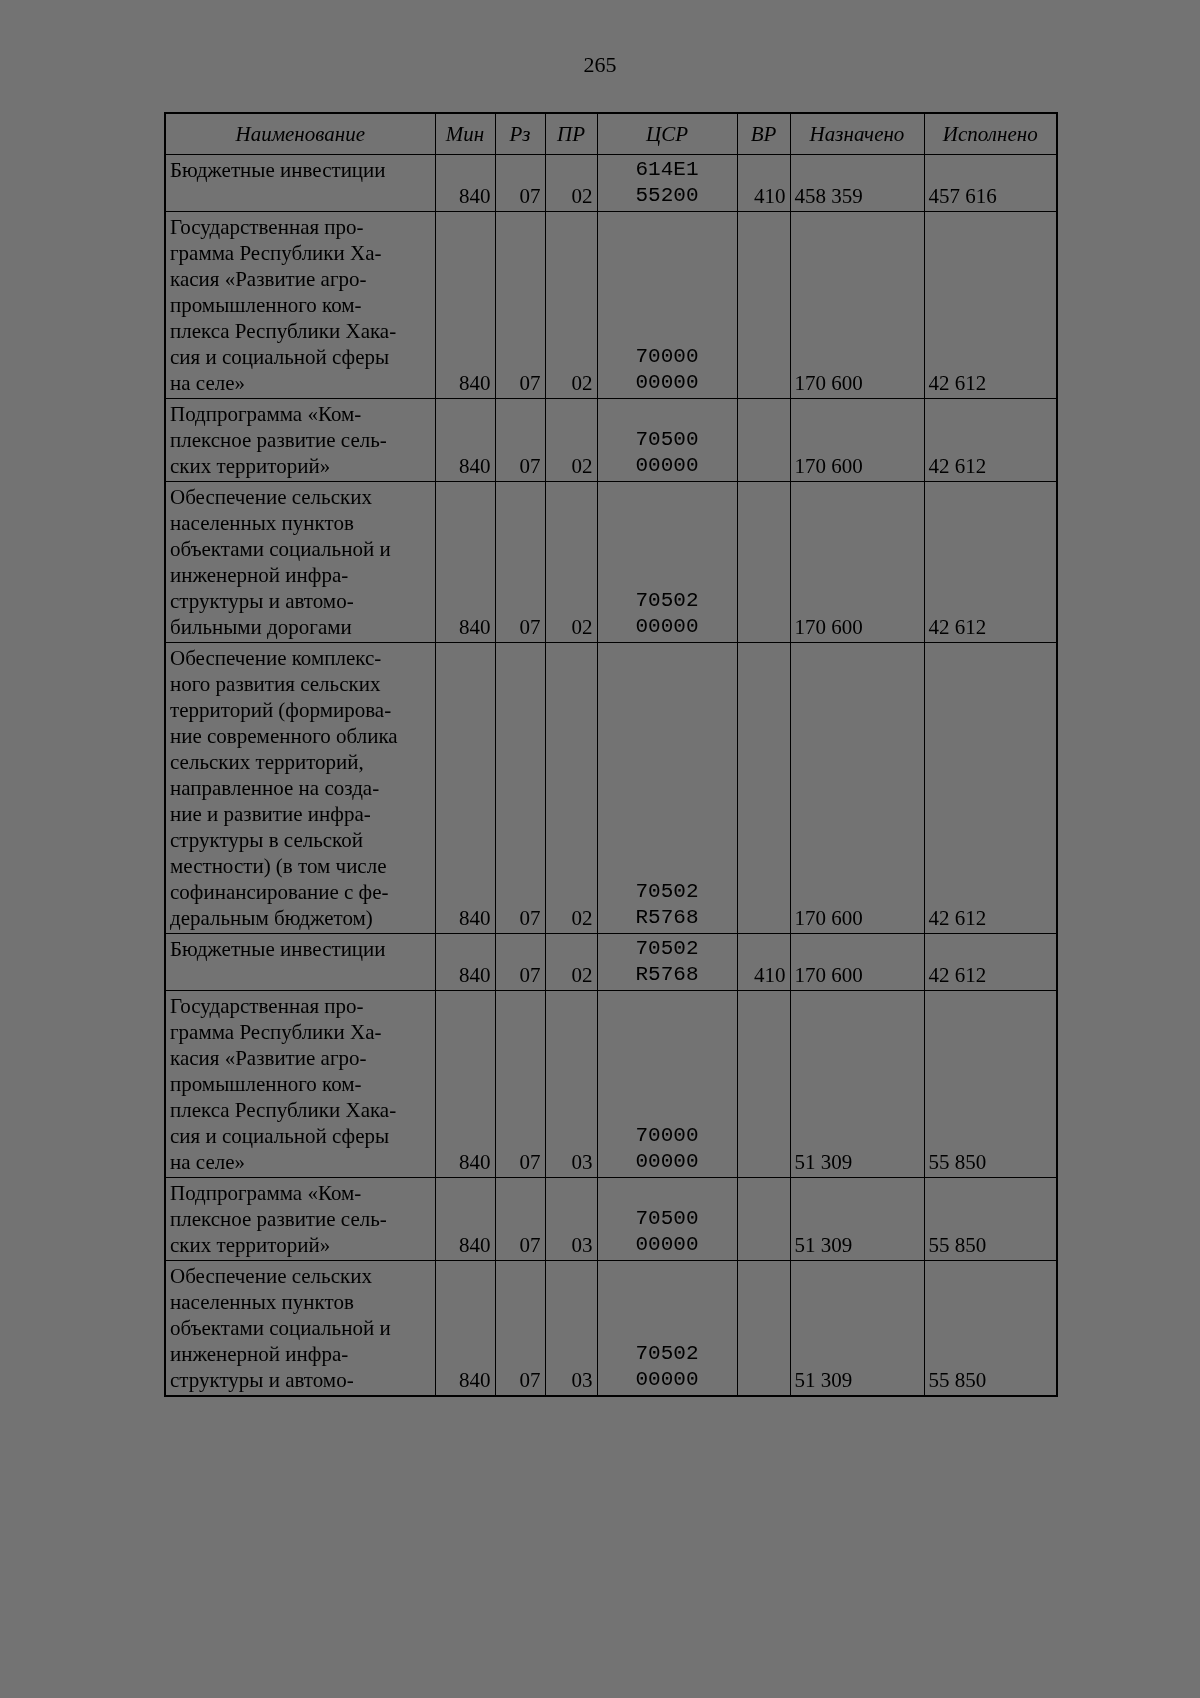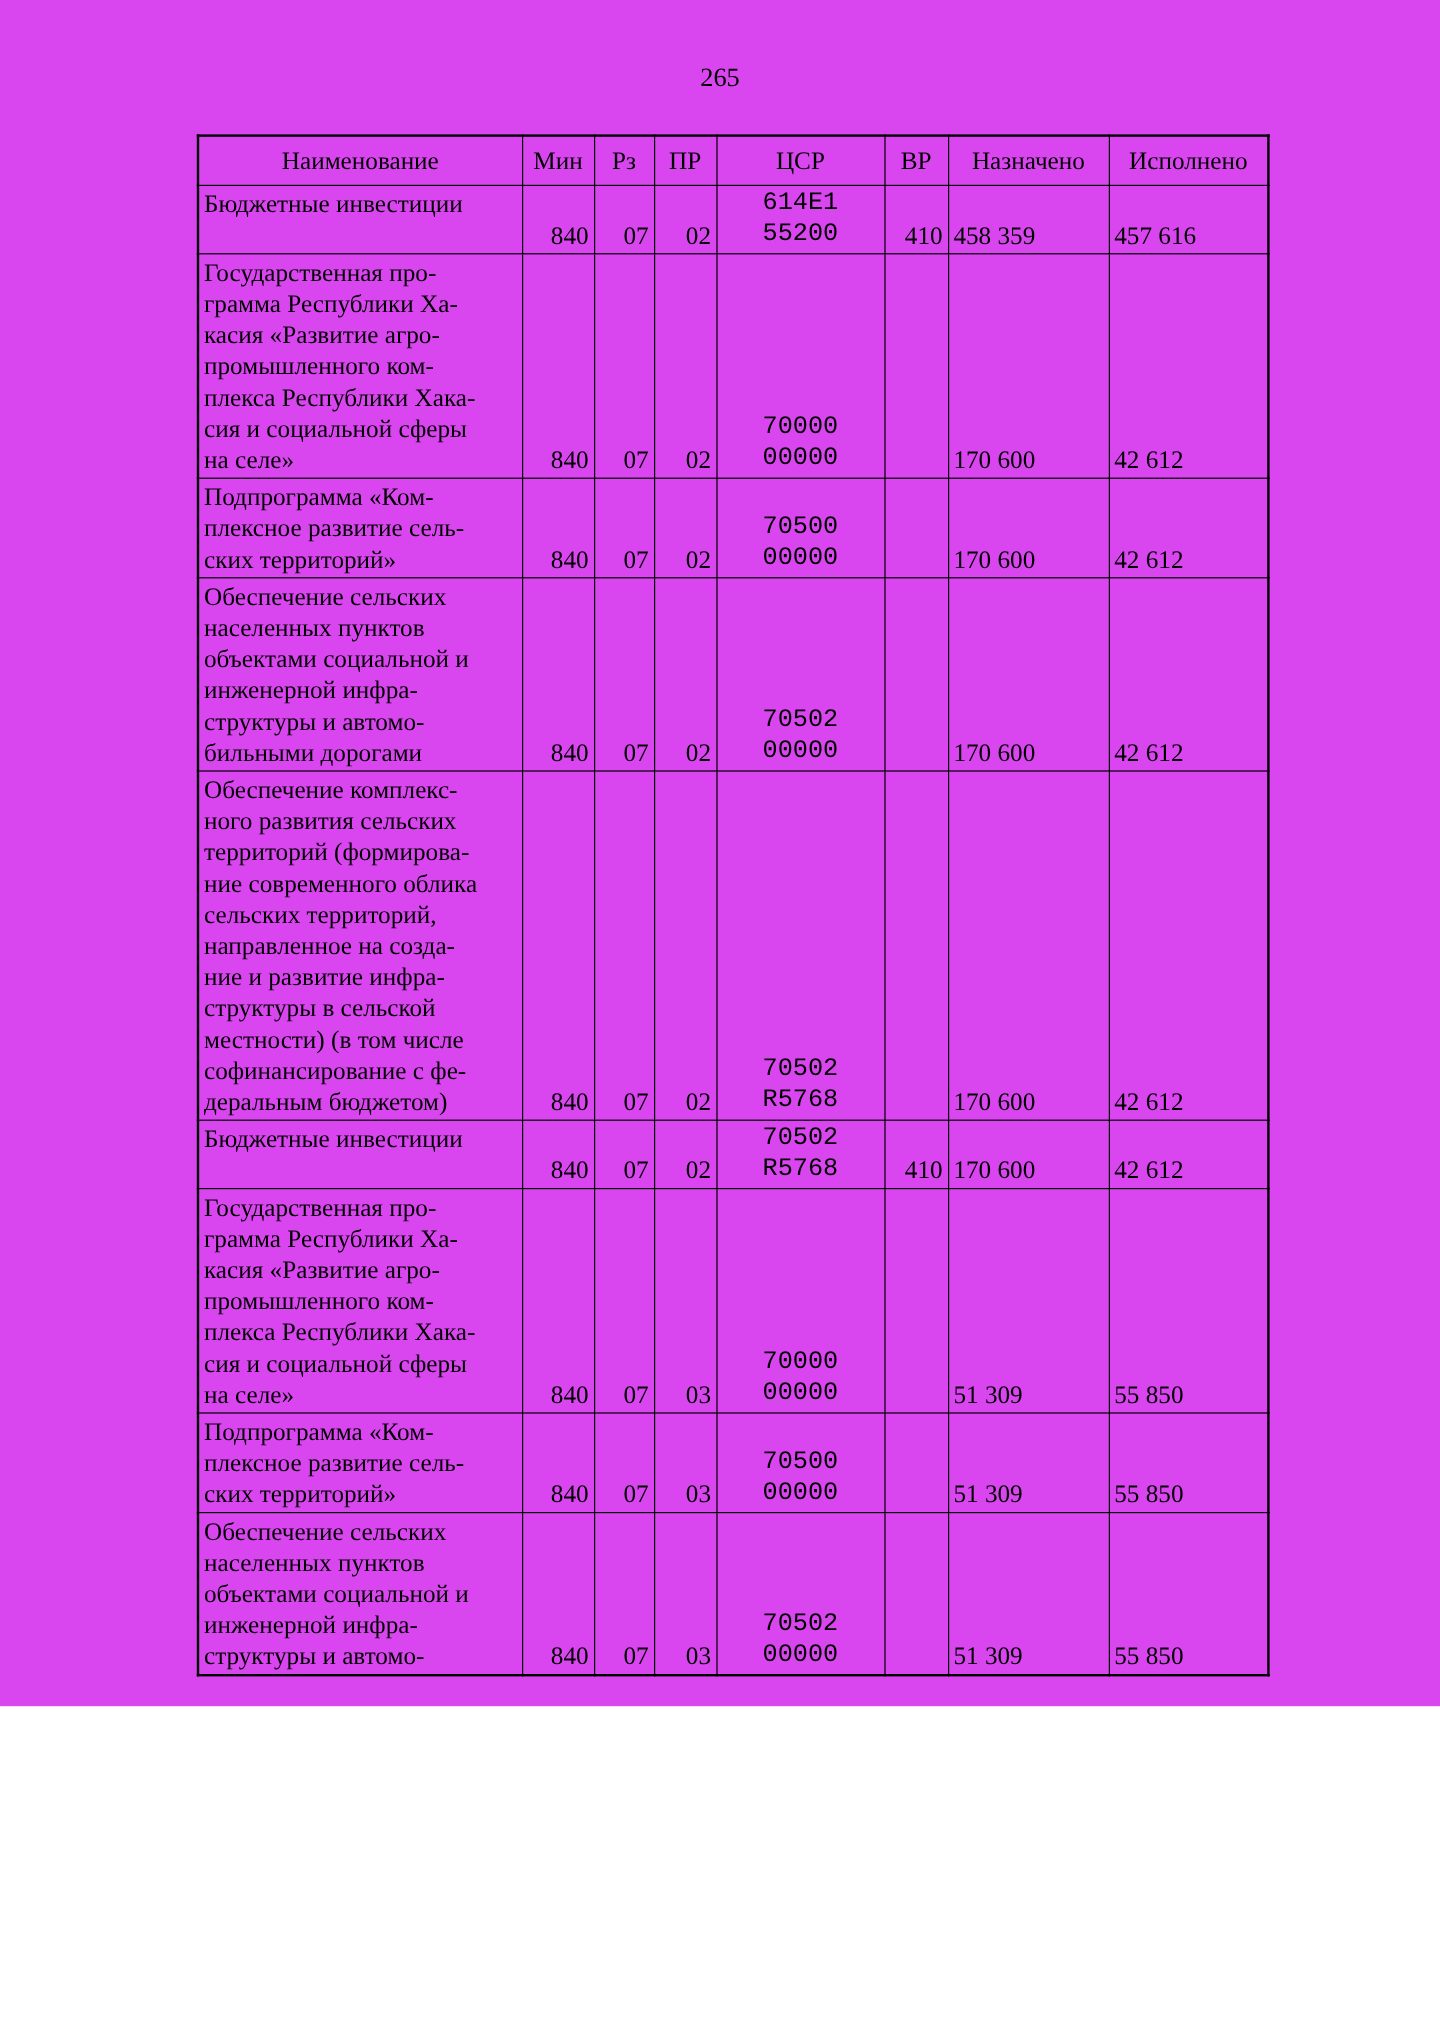--- a/index.html
+++ b/index.html
@@ -5,22 +5,22 @@
   html, body {
     margin: 0;
     padding: 0;
     background: #ffffff;
     color: #000000;
     font-family: "Liberation Serif", "DejaVu Serif", serif;
   }
   .page {
     position: relative;
     width: 1200px;
-    height: 1422px;
-    background: #d946ef;
+    height: 1698px;
+    background: #737373;
     overflow: hidden;
   }
   .page-number {
     position: absolute;
     top: 52px;
     left: 0;
     width: 100%;
     text-align: center;
     font-size: 22px;
   }
@@ -38,20 +38,21 @@
   table.budget th, table.budget td {
     border: 1px solid #000;
     padding: 2px 4px;
     overflow: hidden;
   }
   table.budget th {
     font-weight: normal;
     text-align: center;
     height: 36px;
     vertical-align: middle;
+    font-style: italic;
   }
   td.c-name {
     vertical-align: top;
     text-align: left;
     white-space: pre-line;
     padding-left: 4px;
     padding-right: 2px;
     margin-left: 10px;
   }
   td.c-num {

